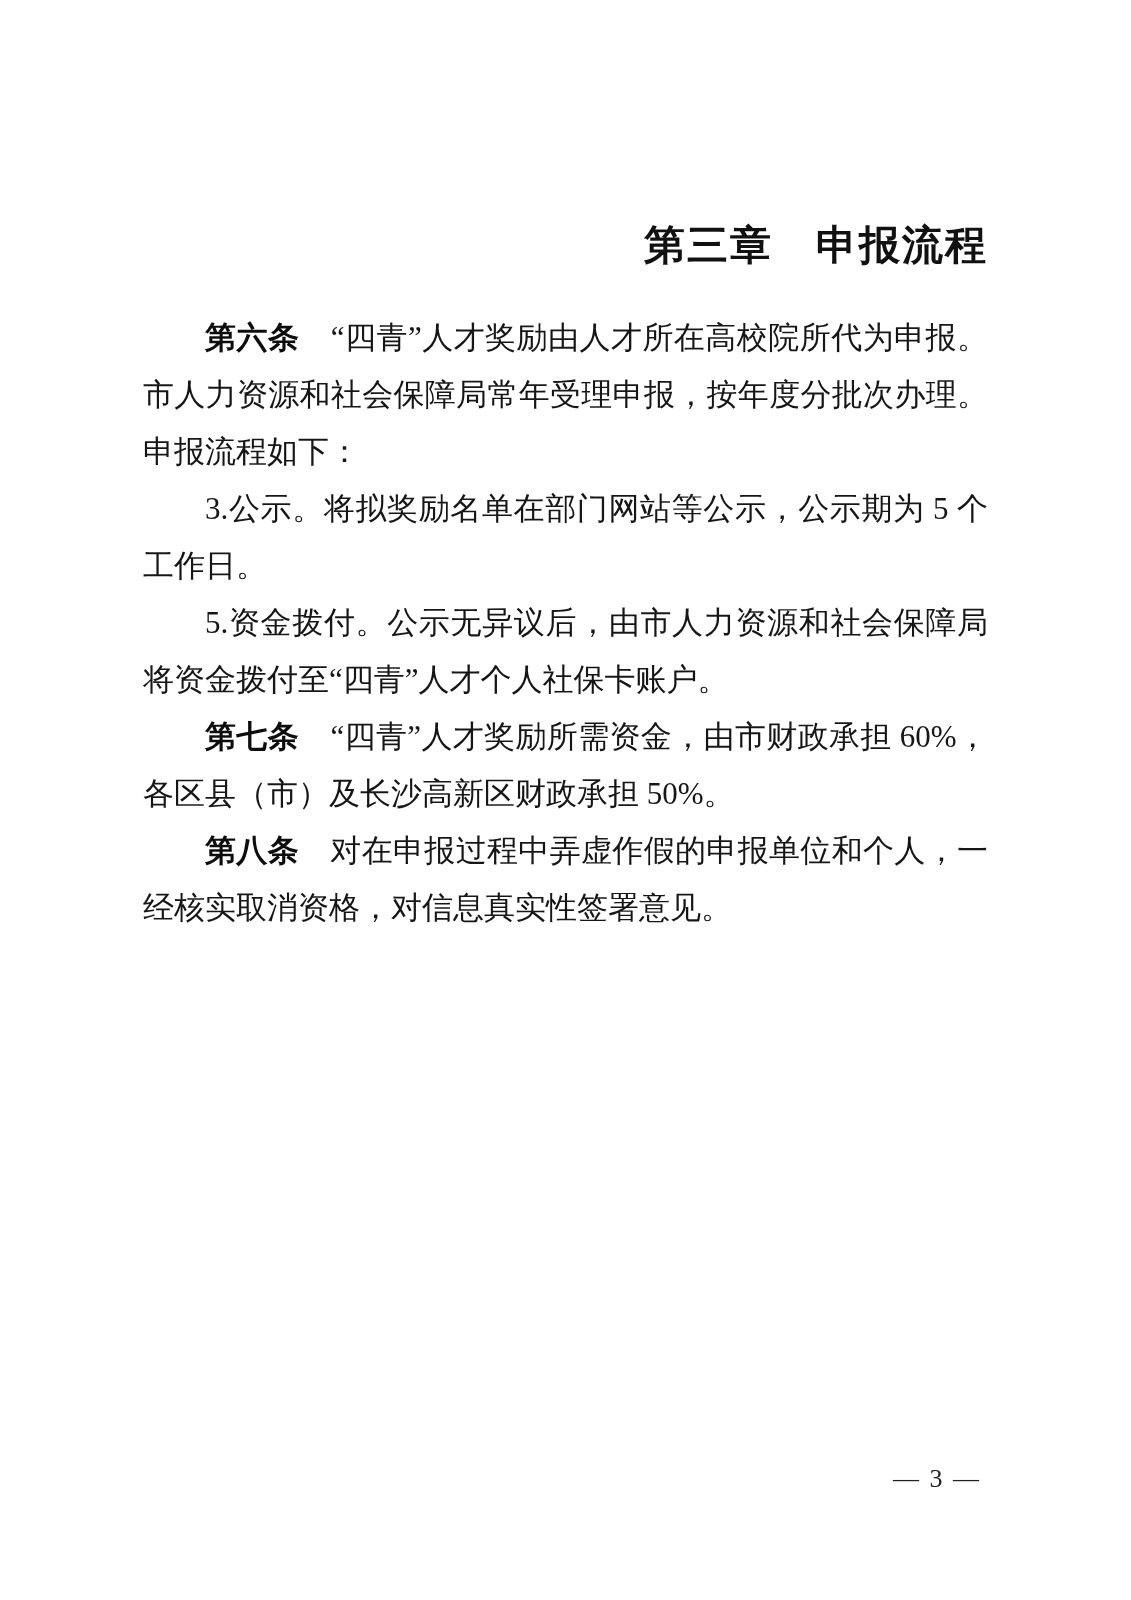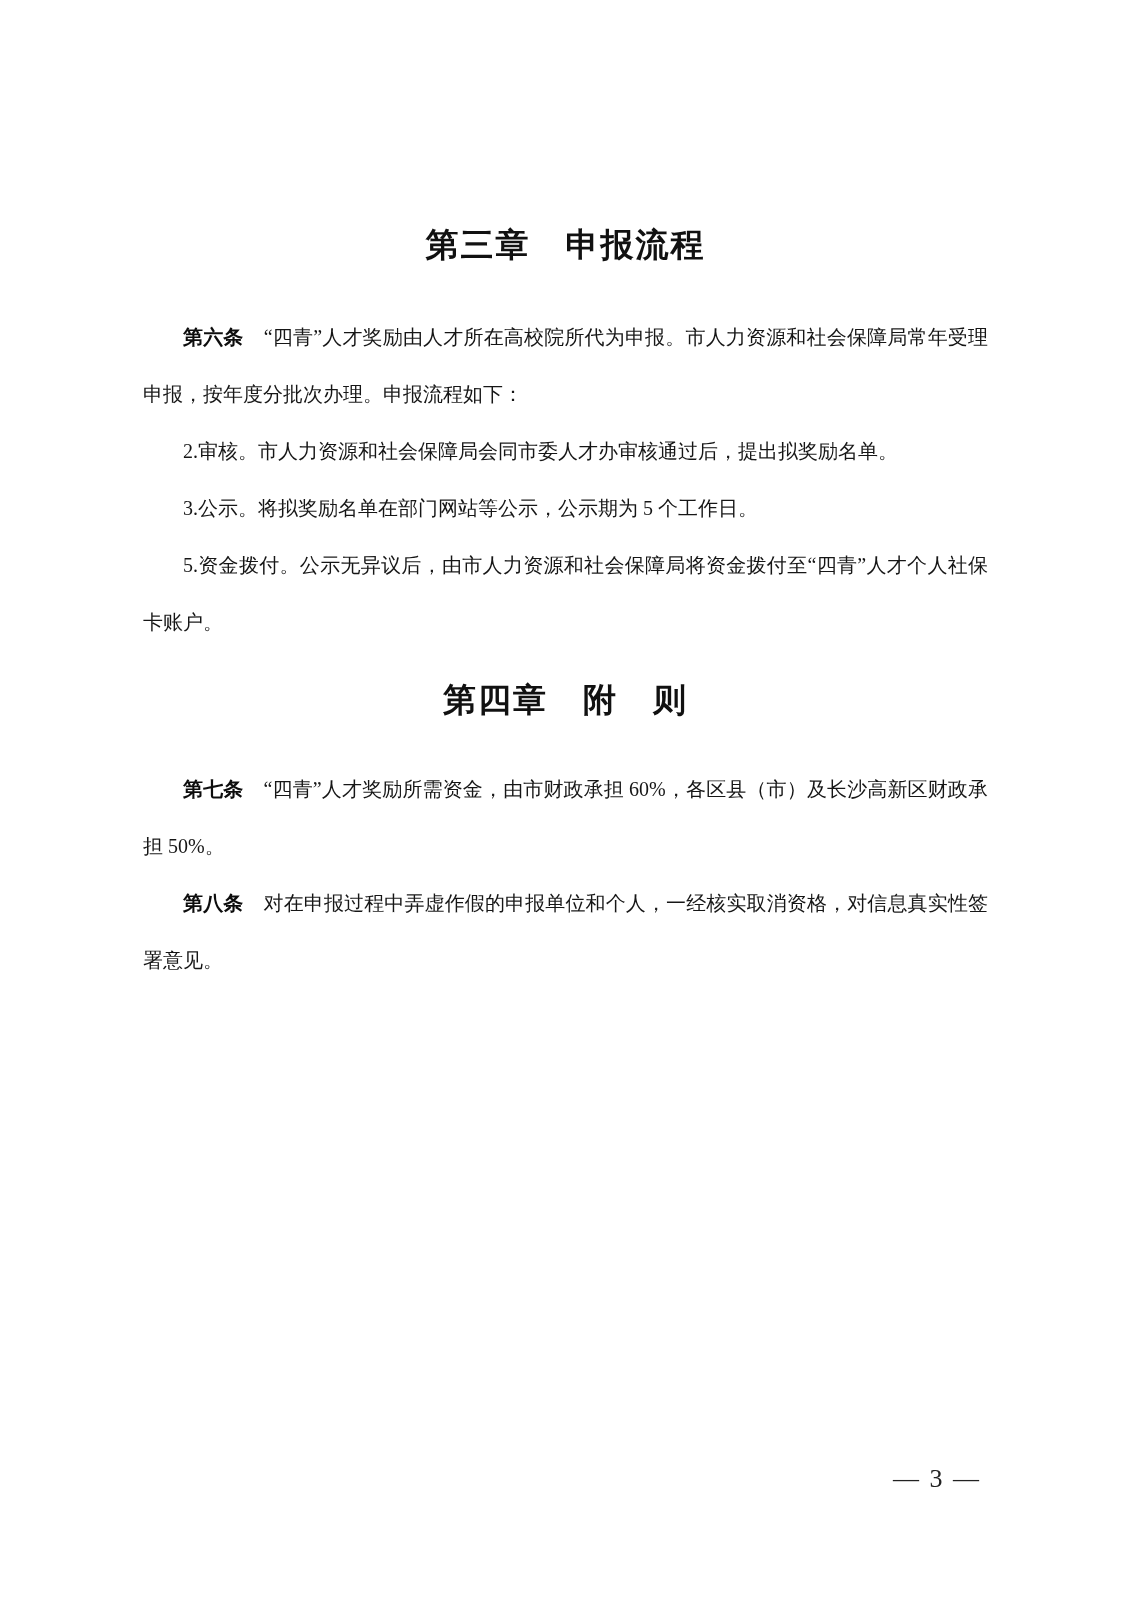--- a/index.html
+++ b/index.html
@@ -13,33 +13,33 @@
   .page {
     position: relative;
     width: 1131px;
     height: 1600px;
     background: #ffffff;
     padding: 222px 143px 0 143px;
     overflow: hidden;
   }
   .chapter-title {
     display: block;
-    text-align: center;
+    text-align: right;
     font-family: "Liberation Sans", "DejaVu Sans", sans-serif;
     font-weight: bold;
-    font-size: 33px;
+    font-size: 41px;
     line-height: 46px;
     letter-spacing: 2px;
     color: #111111;
   }
   .chapter-title.first { margin-bottom: 41px; }
   .chapter-title.second { margin-top: 26px; margin-bottom: 38px; }
   .body-block { width: 845px; }
   .para {
-    font-size: 20px;
+    font-size: 31px;
     line-height: 57px;
     text-indent: 2em;
     text-align: justify;
     text-justify: inter-ideograph;
     color: #161616;
     word-break: break-word;
   }
   .para .lead {
     font-family: "Liberation Sans", "DejaVu Sans", sans-serif;
     font-weight: bold;
@@ -57,26 +57,24 @@
 </style>
 </head>
 <body>
 
 <div class="page">
 
   <h1 class="chapter-title first">第三章　申报流程</h1>
 
   <div class="body-block">
     <p class="para"><span class="lead">第六条</span><span>　“四青”人才奖励由人才所在高校院所代为申报。市人力资源和社会保障局常年受理申报，按年度分批次办理。申报流程如下：</span></p>
-    <p class="para"><span>2.审核。市人力资源和社会保障局会同市委人才办审核通过后，提出拟奖励名单。</span></p>
     <p class="para"><span>3.公示。将拟奖励名单在部门网站等公示，公示期为 5 个工作日。</span></p>
     <p class="para"><span>5.资金拨付。公示无异议后，由市人力资源和社会保障局将资金拨付至“四青”人才个人社保卡账户。</span></p>
   </div>
 
-  <h1 class="chapter-title second">第四章　附　则</h1>
 
   <div class="body-block">
     <p class="para"><span class="lead">第七条</span><span>　“四青”人才奖励所需资金，由市财政承担 60%，各区县（市）及长沙高新区财政承担 50%。</span></p>
     <p class="para"><span class="lead">第八条</span><span>　对在申报过程中弄虚作假的申报单位和个人，一经核实取消资格，对信息真实性签署意见。</span></p>
   </div>
 
   <div class="page-footer">
     <span>— 3 —</span>
   </div>
 

